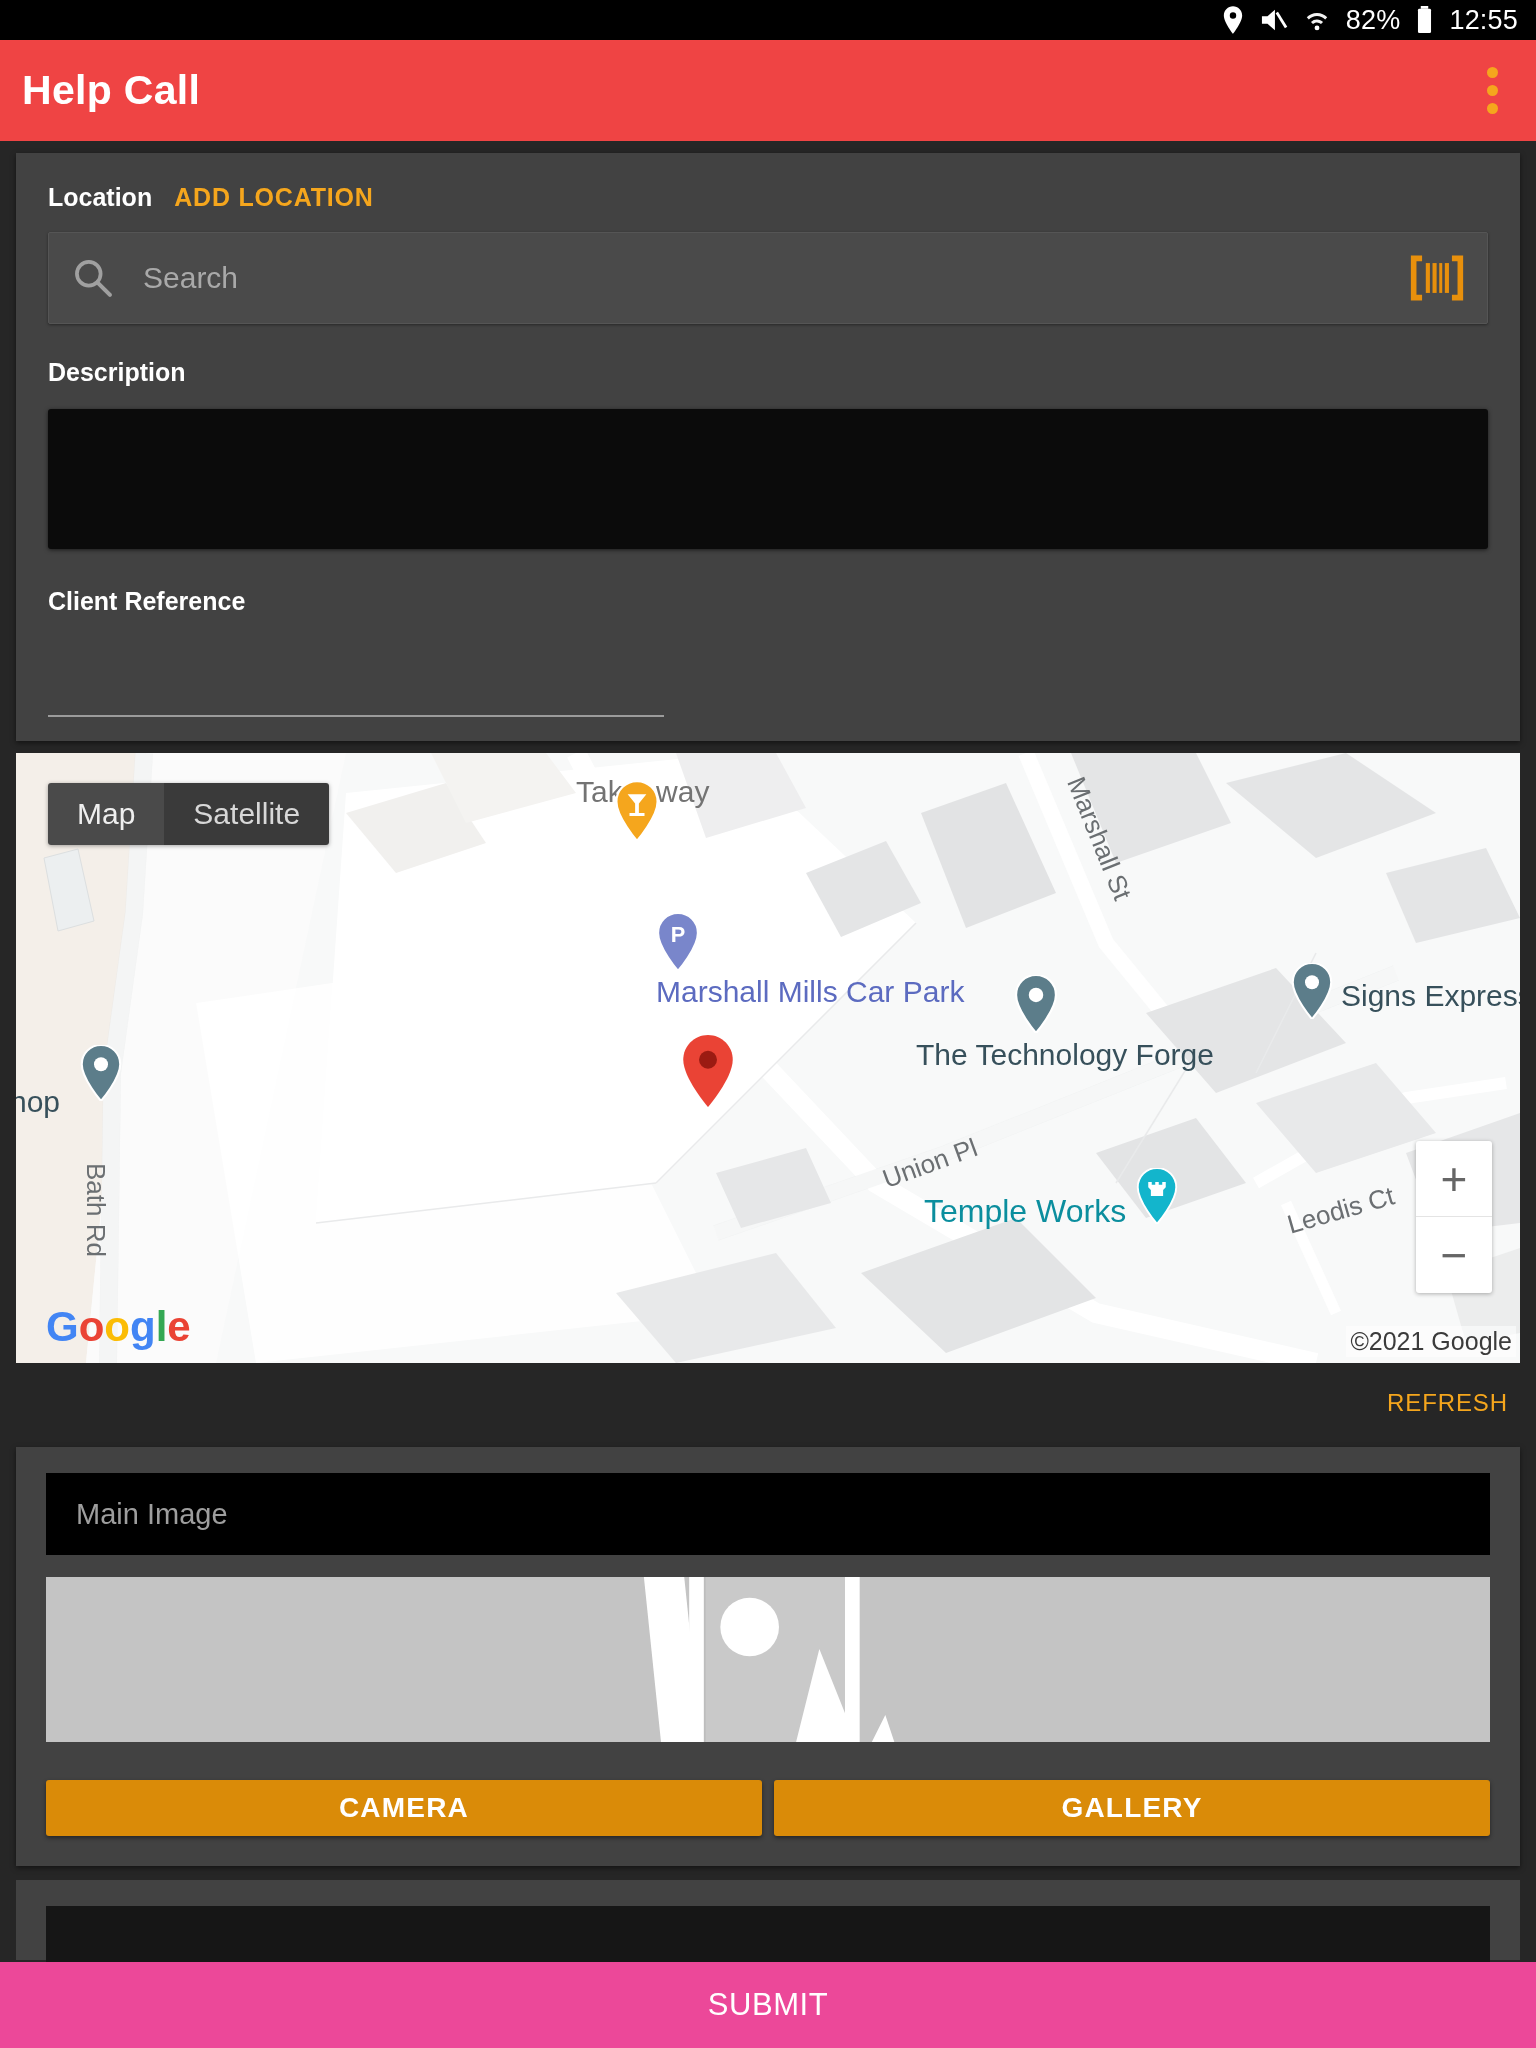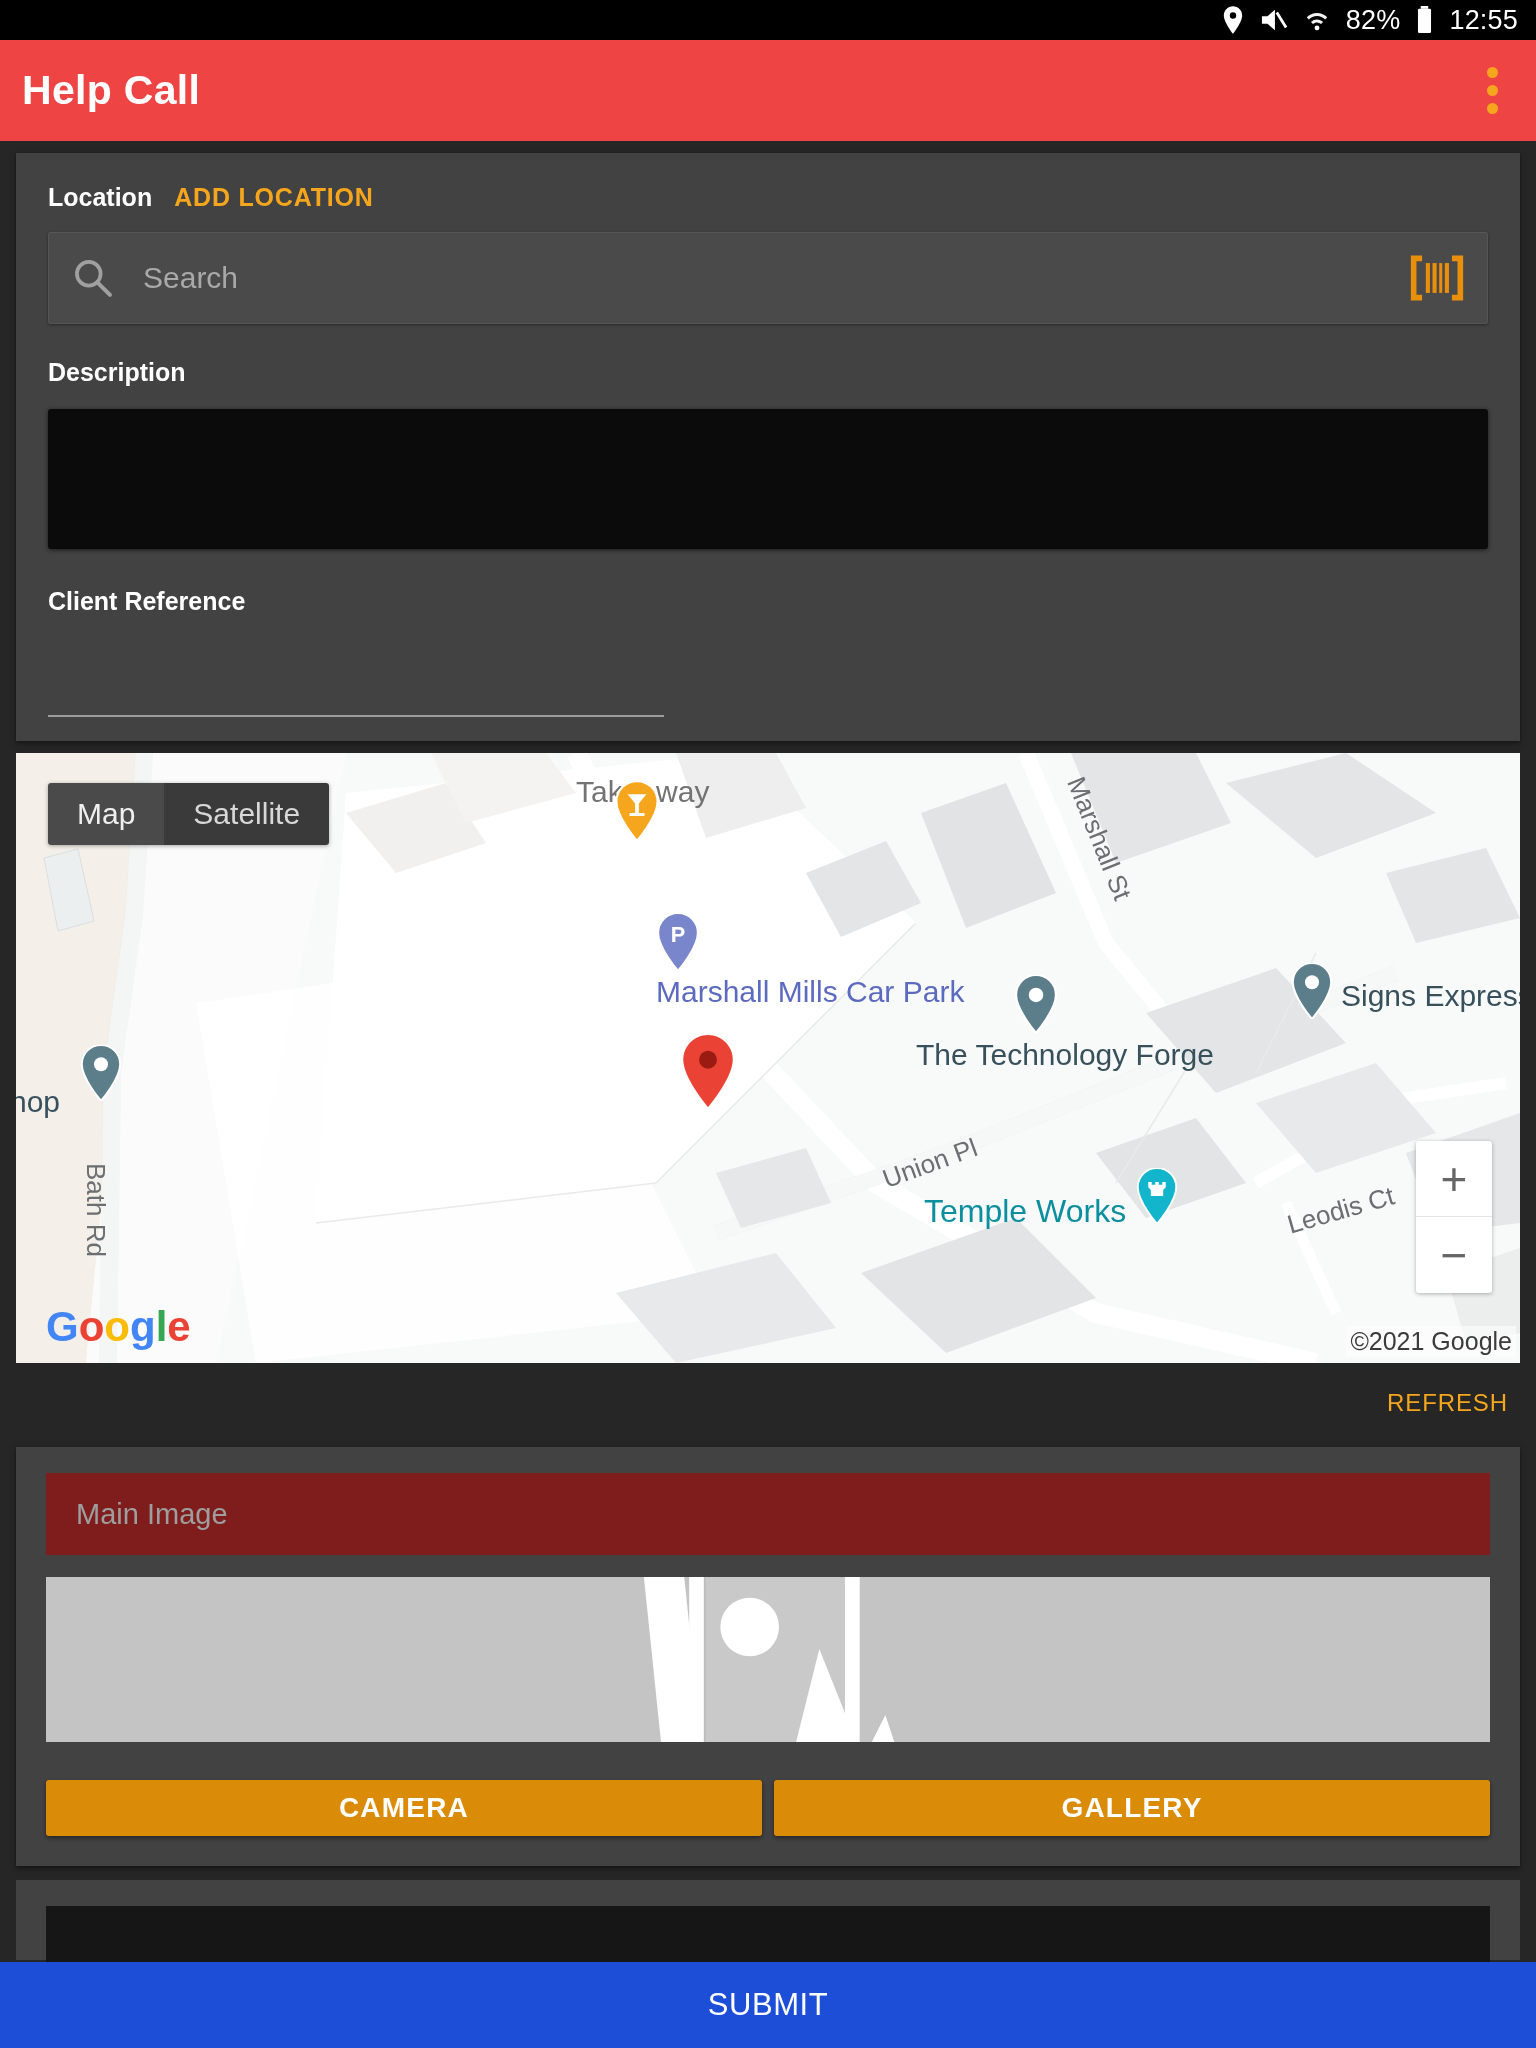--- a/index.html
+++ b/index.html
@@ -116,21 +116,21 @@
 
   .poi { position: absolute; z-index: 4; }
   .poi-lbl { position: absolute; z-index: 4; font-size: 30px; white-space: nowrap; }
 
   .refresh-row { display: flex; justify-content: flex-end; padding: 26px 28px 18px 0; }
   .refresh-row span { color: #F5A61D; font-size: 24px; font-weight: normal; letter-spacing: .9px; cursor: pointer; }
 
   
   .img-card { padding: 26px 30px 30px 30px; }
   .img-header {
-    background: #7f1d1d; height: 82px; display: flex; align-items: center;
+    background: #000000; height: 82px; display: flex; align-items: center;
     padding-left: 30px; color: #9e9e9e; font-size: 29px;
   }
   .img-holder {
     margin-top: 22px; height: 165px; background: #c4c4c4;
     display: flex; align-items: center; justify-content: center; overflow: hidden;
   }
   .btn-row { display: flex; gap: 12px; margin-top: 38px; }
   .btn {
     flex: 1; height: 56px; background: #DA8B08; color: #fff;
     border: none; border-radius: 3px; font-size: 28px; font-weight: bold;
@@ -139,21 +139,21 @@
     box-shadow: 0 2px 4px rgba(0,0,0,.45);
   }
 
   
   .partial-card { margin: 14px 16px 0 16px; background: #424242; height: 80px; padding: 26px 30px 0 30px; }
   .partial-inner { background: #161616; height: 60px; }
 
   
   .submit-bar {
     position: absolute; left: 0; bottom: 0; width: 1536px; height: 86px;
-    background: #1d4ed8; display: flex; align-items: center; justify-content: center;
+    background: #ec4899; display: flex; align-items: center; justify-content: center;
     cursor: pointer;
   }
   .submit-bar span { color: #fff; font-size: 31px; letter-spacing: .6px; }
 </style>
 </head>
 <body>
 
 <div class="statusbar">
   <span class="si">
     <svg width="22" height="28" viewBox="0 0 24 30">

